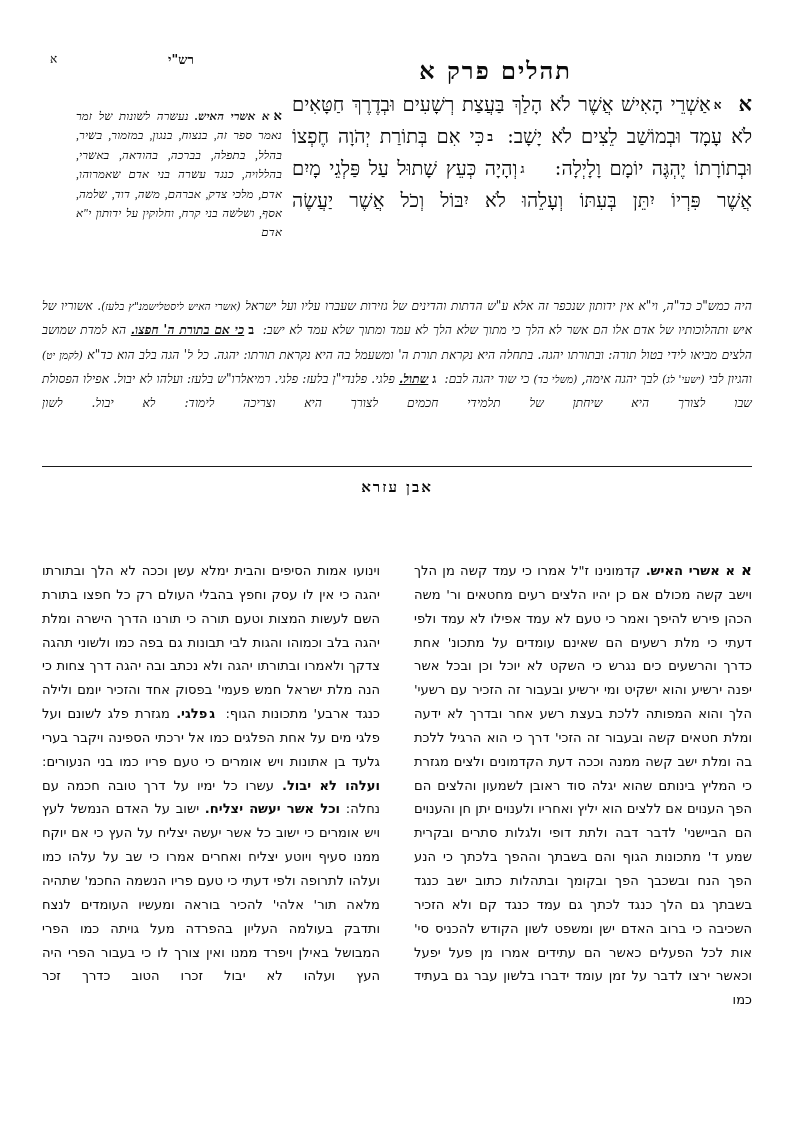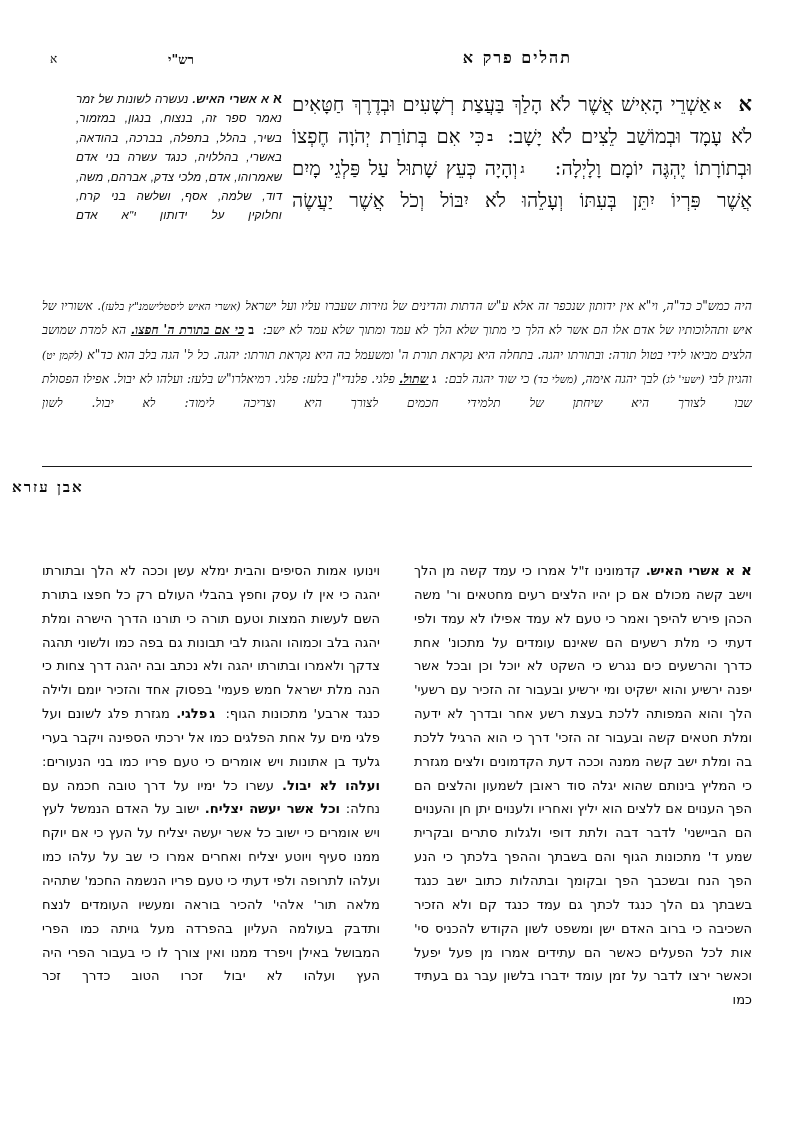--- a/index.html
+++ b/index.html
@@ -29,25 +29,25 @@
   .page-header {
     position: absolute;
     top: 48px;
     left: 42px;
     right: 42px;
     height: 28px;
     direction: rtl;
   }
   .hdr-main-title {
     position: absolute;
-    top: 0;
+    top: 8px;
     right: 180px;
     font-family: "DejaVu Serif", "Liberation Serif", serif;
     font-weight: 700;
-    font-size: 16px;
+    font-size: 24px;
     letter-spacing: 2px;
     white-space: nowrap;
   }
   .hdr-commentary-name {
     position: absolute;
     top: 4px;
     left: 126px;
     font-family: "DejaVu Serif", "Liberation Serif", serif;
     font-size: 13px;
     font-weight: 600;
@@ -91,25 +91,25 @@
     vertical-align: 2px;
   }
   .scripture-col .chapter-num {
     font-weight: 700;
     font-size: 21px;
     padding-left: 12px;
   }
 
   .rashi-side-col {
     position: absolute;
-    top: 1px;
+    top: 18px;
     right: 470px;
     width: 206px;
     direction: rtl;
-    font-family: Liberation Sans, sans-serif;
+    font-family: Liberation Serif, serif;
     font-size: 11.6px;
     line-height: 19.4px;
     text-align: justify;
     text-align-last: justify;
     font-style: italic;
     letter-spacing: 0.15px;
   }
   .rashi-side-col .lemma {
     font-weight: 700;
     font-style: italic;
@@ -153,27 +153,26 @@
     height: 1px;
     background: #1a1a1a;
   }
 
   
   .ibnezra-title {
     position: absolute;
     top: 478px;
     right: 0;
     left: 0;
-    text-align: left;
+    text-align: center;
     font-family: "DejaVu Serif", "Liberation Serif", serif;
     font-weight: 700;
     font-size: 15px;
     letter-spacing: 2px;
     direction: rtl;
-    margin-left: 12px;
   }
 
   
   .ibnezra-cols {
     position: absolute;
     top: 512px;
     right: 42px;
     left: 42px;
     height: 590px;
     direction: rtl;

